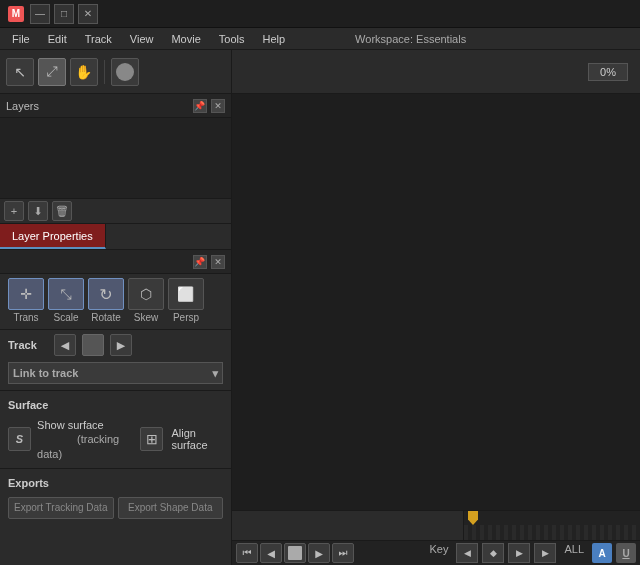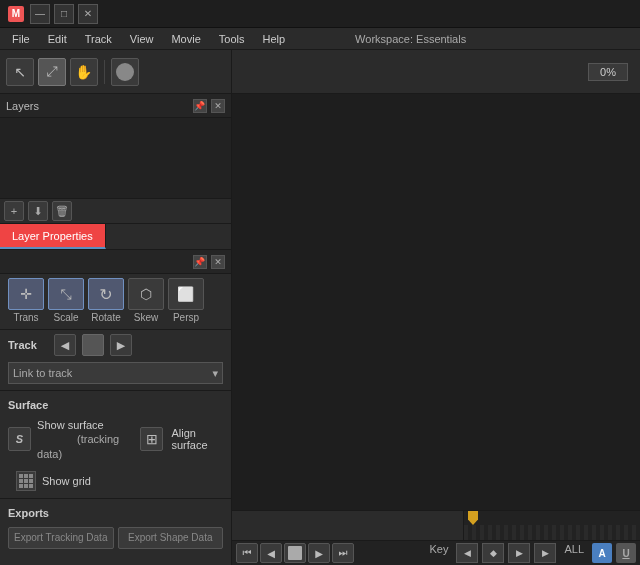--- a/index.html
+++ b/index.html
@@ -186,21 +186,21 @@
     }
     .tab {
       padding: 4px 12px;
       font-size: 11px;
       color: #aaa;
       cursor: pointer;
       border-right: 1px solid #1a1a1a;
       display: flex; align-items: center;
     }
     .tab.active {
-      background: #ef4444;
+      background: #7f1d1d;
       color: #fff;
       border-bottom: 2px solid #5a8fc0;
     }
 
     
     .track-panel {
       flex: 1;
       background: #2b2b2b;
       overflow-y: auto;
     }
@@ -282,20 +282,21 @@
       border-radius: 2px;
       cursor: pointer;
     }
 
     
     .link-row {
       display: flex;
       align-items: center;
       padding: 2px 8px 6px 8px;
       gap: 6px;
+      font-weight: bold;
     }
     .link-select {
       flex: 1;
       height: 22px;
       background: #3a3a3a;
       border: 1px solid #555;
       color: #aaa;
       font-size: 11px;
       padding: 0 4px;
       cursor: pointer;
@@ -603,34 +604,20 @@
       <div class="surface-section">
         <div class="section-title" style="padding: 4px 0 4px 0;">Surface</div>
 
         <div class="surface-item">
           <div class="surface-icon">S</div>
           <span style="font-size:11px; color:#ccc; line-height:1.3;">Show surface<br><span style="color:#aaa;margin-left:40px;">(tracking data)</span></span>
           <div class="surface-align-icon" style="margin-left:8px; font-size:14px;">⊞</div>
           <span style="font-size:11px; color:#ccc; margin-left:2px;">Align surface</span>
         </div>
 
-        <div class="grid-row" style="margin-top:4px;">
-          <div class="grid-icon">
-            <div class="grid-cell"></div>
-              <div class="grid-cell"></div>
-              <div class="grid-cell"></div>
-            <div class="grid-cell"></div>
-              <div class="grid-cell"></div>
-              <div class="grid-cell"></div>
-            <div class="grid-cell"></div>
-              <div class="grid-cell"></div>
-              <div class="grid-cell"></div>
-          </div>
-          <span style="font-size:11px; color:#ccc;">Show grid</span>
-        </div>
       </div>
 
       <div class="divider-section"></div>
 
       <div class="exports-section">
         <div class="section-title" style="padding: 4px 0;">Exports</div>
         <div class="export-buttons">
           <div class="export-btn">Export Tracking Data</div>
           <div class="export-btn">Export Shape Data</div>
         </div>

